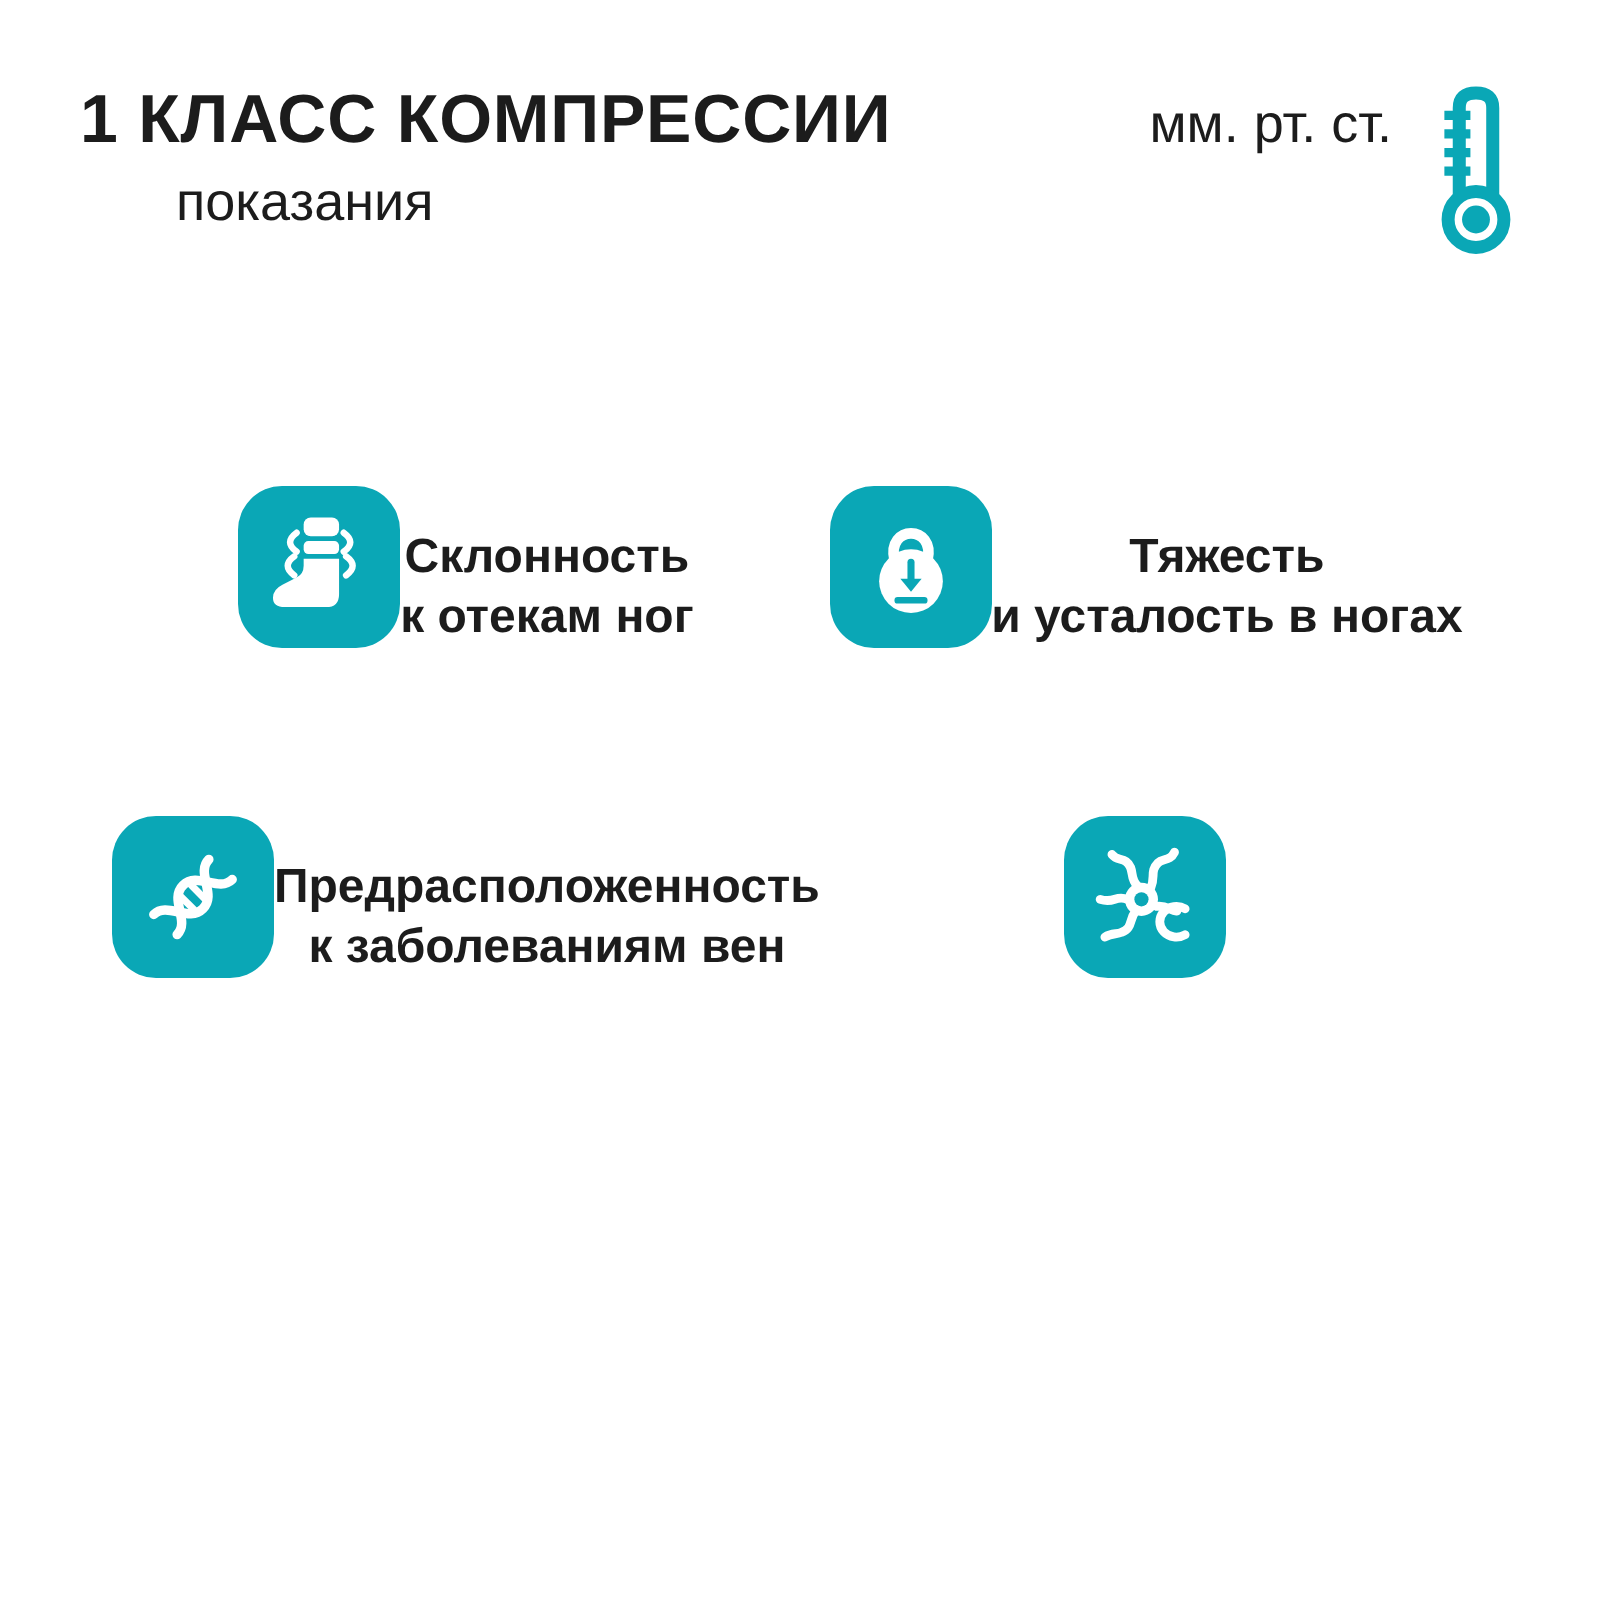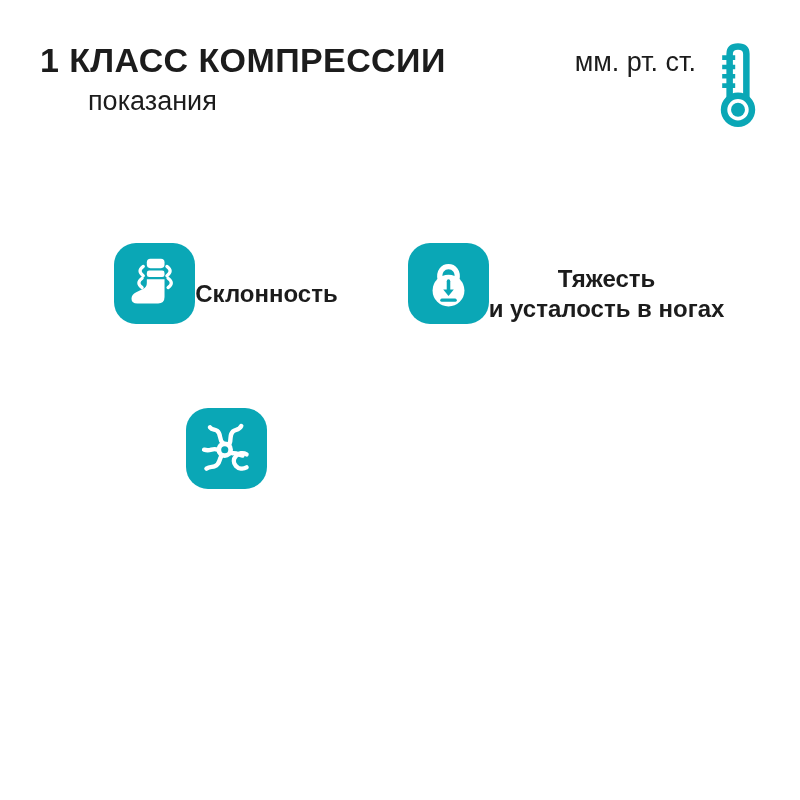--- a/index.html
+++ b/index.html
@@ -117,39 +117,56 @@
         <g stroke="#fff" stroke-width="5.5" fill="none" stroke-linecap="round">
           <path d="M31,21 Q20,29 31,37"></path>
           <path d="M29,41 Q18,49 29,57"></path>
           <path d="M71,21 Q82,29 71,37"></path>
           <path d="M73,41 Q84,49 73,57"></path>
         </g>
       </svg>
     </div>
     <div class="label">
       <div>Склонность</div>
+      <div>к отекам ног</div>
     </div>
   </div>
 
   <div class="item">
     <div class="tile">
       <svg viewBox="0 0 100 100" width="59" height="59">
         <path d="M36,44 C29,14 71,14 64,44" stroke="#fff" stroke-width="9" fill="none" stroke-linecap="round"></path>
         <circle cx="50" cy="62" r="27" fill="#fff"></circle>
         <path d="M50,46 L50,62" stroke="currentColor" stroke-width="6" stroke-linecap="round"></path>
         <path d="M41,60 L50,71 L59,60 Z" fill="currentColor"></path>
         <rect x="36" y="75.5" width="28" height="5.5" rx="2.7" fill="currentColor"></rect>
       </svg>
     </div>
     <div class="label">
       <div>Тяжесть</div>
       <div>и усталость в ногах</div>
     </div>
   </div>
 
+  <div class="item">
+    <div class="tile">
+      <svg viewBox="0 0 100 100" width="59" height="59">
+        <g transform="rotate(-45 50 50)" stroke="#fff" fill="none" stroke-linecap="round">
+          <path d="M16,37 C32,37 32,63 49,63 C66,63 66,37 82,37" stroke-width="8"></path>
+          <path d="M18,63 C34,63 34,37 51,37 C68,37 68,63 84,63" stroke-width="8"></path>
+          <path d="M43,42 L43,58" stroke-width="6"></path>
+          <path d="M56,42 L56,58" stroke-width="6"></path>
+        </g>
+      </svg>
+    </div>
+    <div class="label">
+      <div>Предрасположенность</div>
+      <div>к заболеваниям вен</div>
+    </div>
+  </div>
 
   <div class="item">
     <div class="tile">
       <svg viewBox="0 0 100 100" width="59" height="59">
         <g stroke="#fff" stroke-width="7.5" fill="none" stroke-linecap="round">
           <path d="M44,41 C36,34 42,26 34,20 C30,17 26,19 22,14"></path>
           <path d="M55,42 C59,33 54,28 61,21 C65,17 71,20 75,12"></path>
           <path d="M35,52 C25,48 24,56 12,52"></path>
           <path d="M42,62 C36,70 40,76 30,80 C26,82 22,80 16,84"></path>
           <path d="M60,58 C68,57 71,61 77,62"></path>

